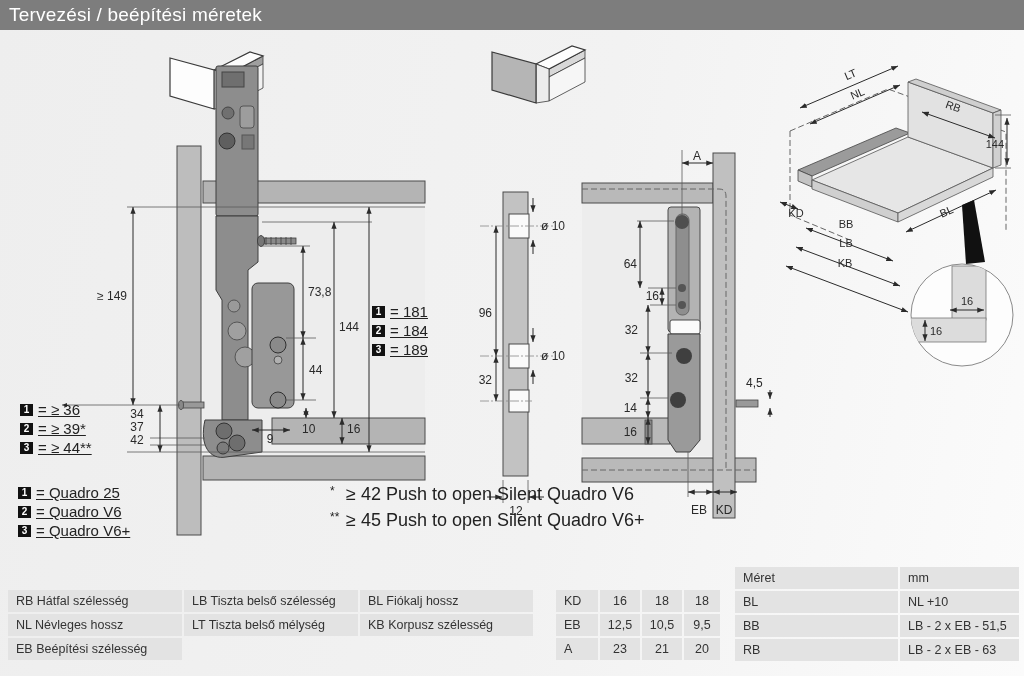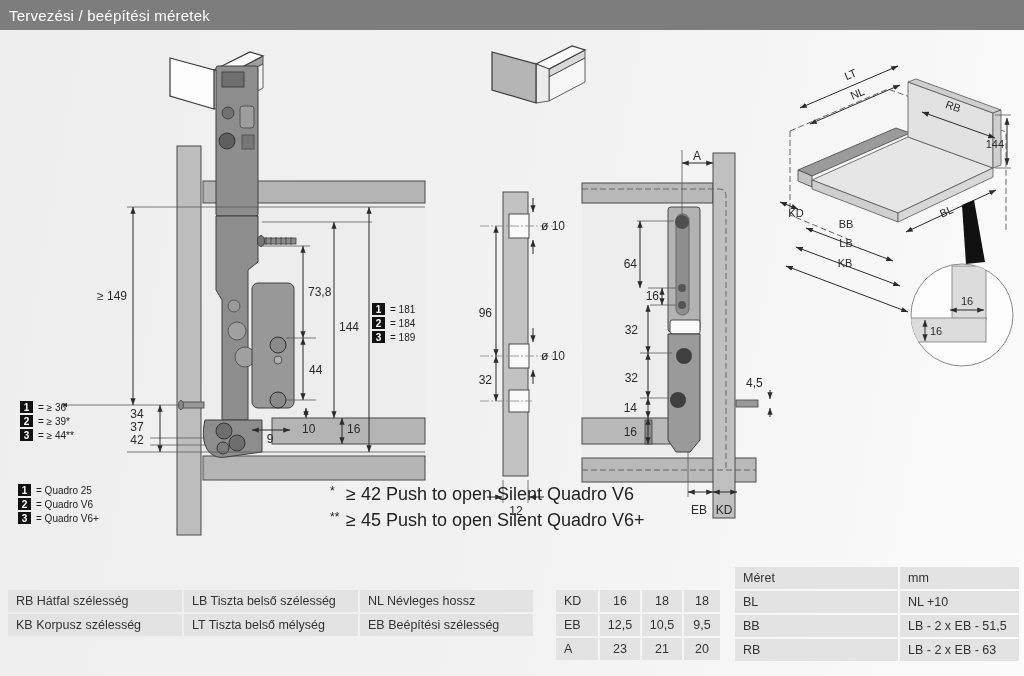--- a/index.html
+++ b/index.html
@@ -2,34 +2,34 @@
 <html><head>
 <meta charset="utf-8">
 <style>
   html,body{margin:0;padding:0;}
   body{font-family:"Liberation Sans",sans-serif;}
   #stage{position:relative;width:1024px;height:676px;overflow:hidden;
          background:linear-gradient(100deg,#eeeeee 0%,#f2f2f2 55%,#fbfbfb 100%);}
   
   .titlebar{position:absolute;left:0;top:0;width:1024px;height:30px;background:#7d7d7d;
             display:flex;align-items:center;}
-  .titlebar span{color:#fff;font-size:15px;padding-left:9px;letter-spacing:0.2px;}
+  .titlebar span{color:#fff;font-size:19px;padding-left:9px;letter-spacing:0.2px;}
   
   #draw{position:absolute;left:0;top:30px;}
   .dim{stroke:#2b2b2b;stroke-width:1;fill:none;}
   .ext{stroke:#5a5a5a;stroke-width:0.8;fill:none;}
   .dsh{stroke:#666;stroke-width:1;fill:none;stroke-dasharray:6 3;}
   .cl{stroke:#888;stroke-width:0.8;fill:none;stroke-dasharray:9 2 2 2;}
   text{font-family:"Liberation Sans",sans-serif;font-size:12px;fill:#2a2a2a;}
   text.sm{font-size:11px;}
   
   .keyrow{display:flex;align-items:center;gap:5px;margin-bottom:2px;}
   .keybox{width:13px;height:12px;background:#111;color:#fff;font-size:10px;font-weight:bold;
           display:inline-flex;align-items:center;justify-content:center;flex:none;}
-  .keylbl{font-size:10px;color:#222;white-space:nowrap;}
+  .keylbl{font-size:15px;color:#222;white-space:nowrap;text-decoration:underline;}
   .legend{position:absolute;left:18px;top:484px;}
   .frontkey{position:absolute;left:20px;top:401px;}
   .heightkey{position:absolute;left:372px;top:303px;}
   .footnotes{position:absolute;left:330px;top:484px;}
   .fnrow{display:flex;margin-bottom:5px;}
   .fnmark{width:16px;font-size:12px;color:#222;}
   .fntext{font-size:18px;color:#222;white-space:nowrap;}
   
   .cell{background:#e3e3e3;color:#333;font-size:12.5px;display:flex;align-items:center;
         padding:0 5px 0 8px;box-sizing:border-box;height:22px;white-space:nowrap;}
@@ -318,23 +318,24 @@
     </div>
     <div class="fnrow">
       <span class="fnmark">**</span>
       <span class="fntext">≥ 45 Push to open Silent Quadro V6+</span>
     </div>
   </div>
 
   <div id="tbl-abbrev" class="tbl">
     <div class="cell">RB Hátfal szélesség</div>
     <div class="cell">LB Tiszta belső szélesség</div>
+    <div class="cell">BL Fiókalj hossz</div>
     <div class="cell">NL Névleges hossz</div>
+    <div class="cell">LT Tiszta belső mélység</div>
     <div class="cell">KB Korpusz szélesség</div>
-    <div class="cell">LT Tiszta belső mélység</div>
     <div class="cell">EB Beépítési szélesség</div>
   </div>
 
   <div id="tbl-values" class="tbl">
     <div class="cell">KD</div>
     <div class="cell val">16</div>
     <div class="cell val">18</div>
     <div class="cell val">18</div>
     <div class="cell">EB</div>
     <div class="cell val">12,5</div>

